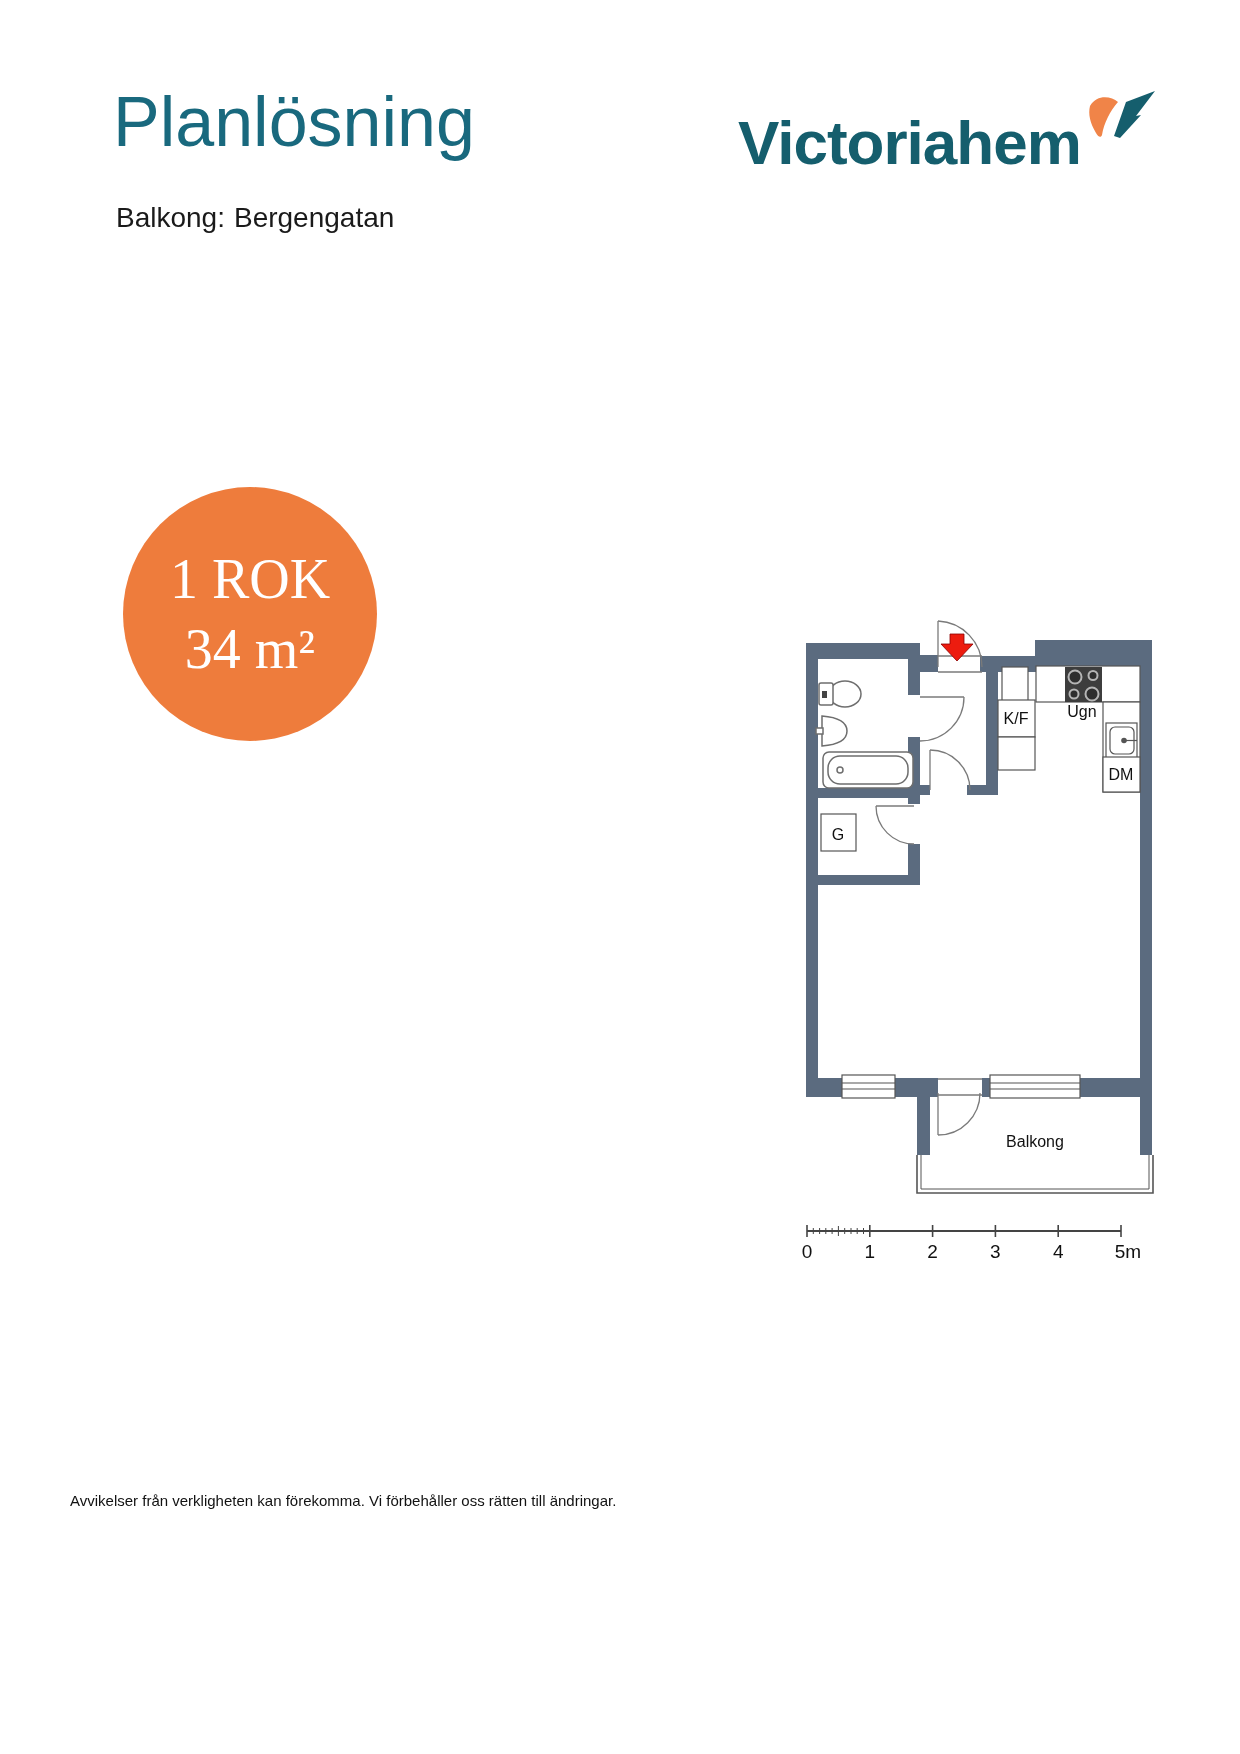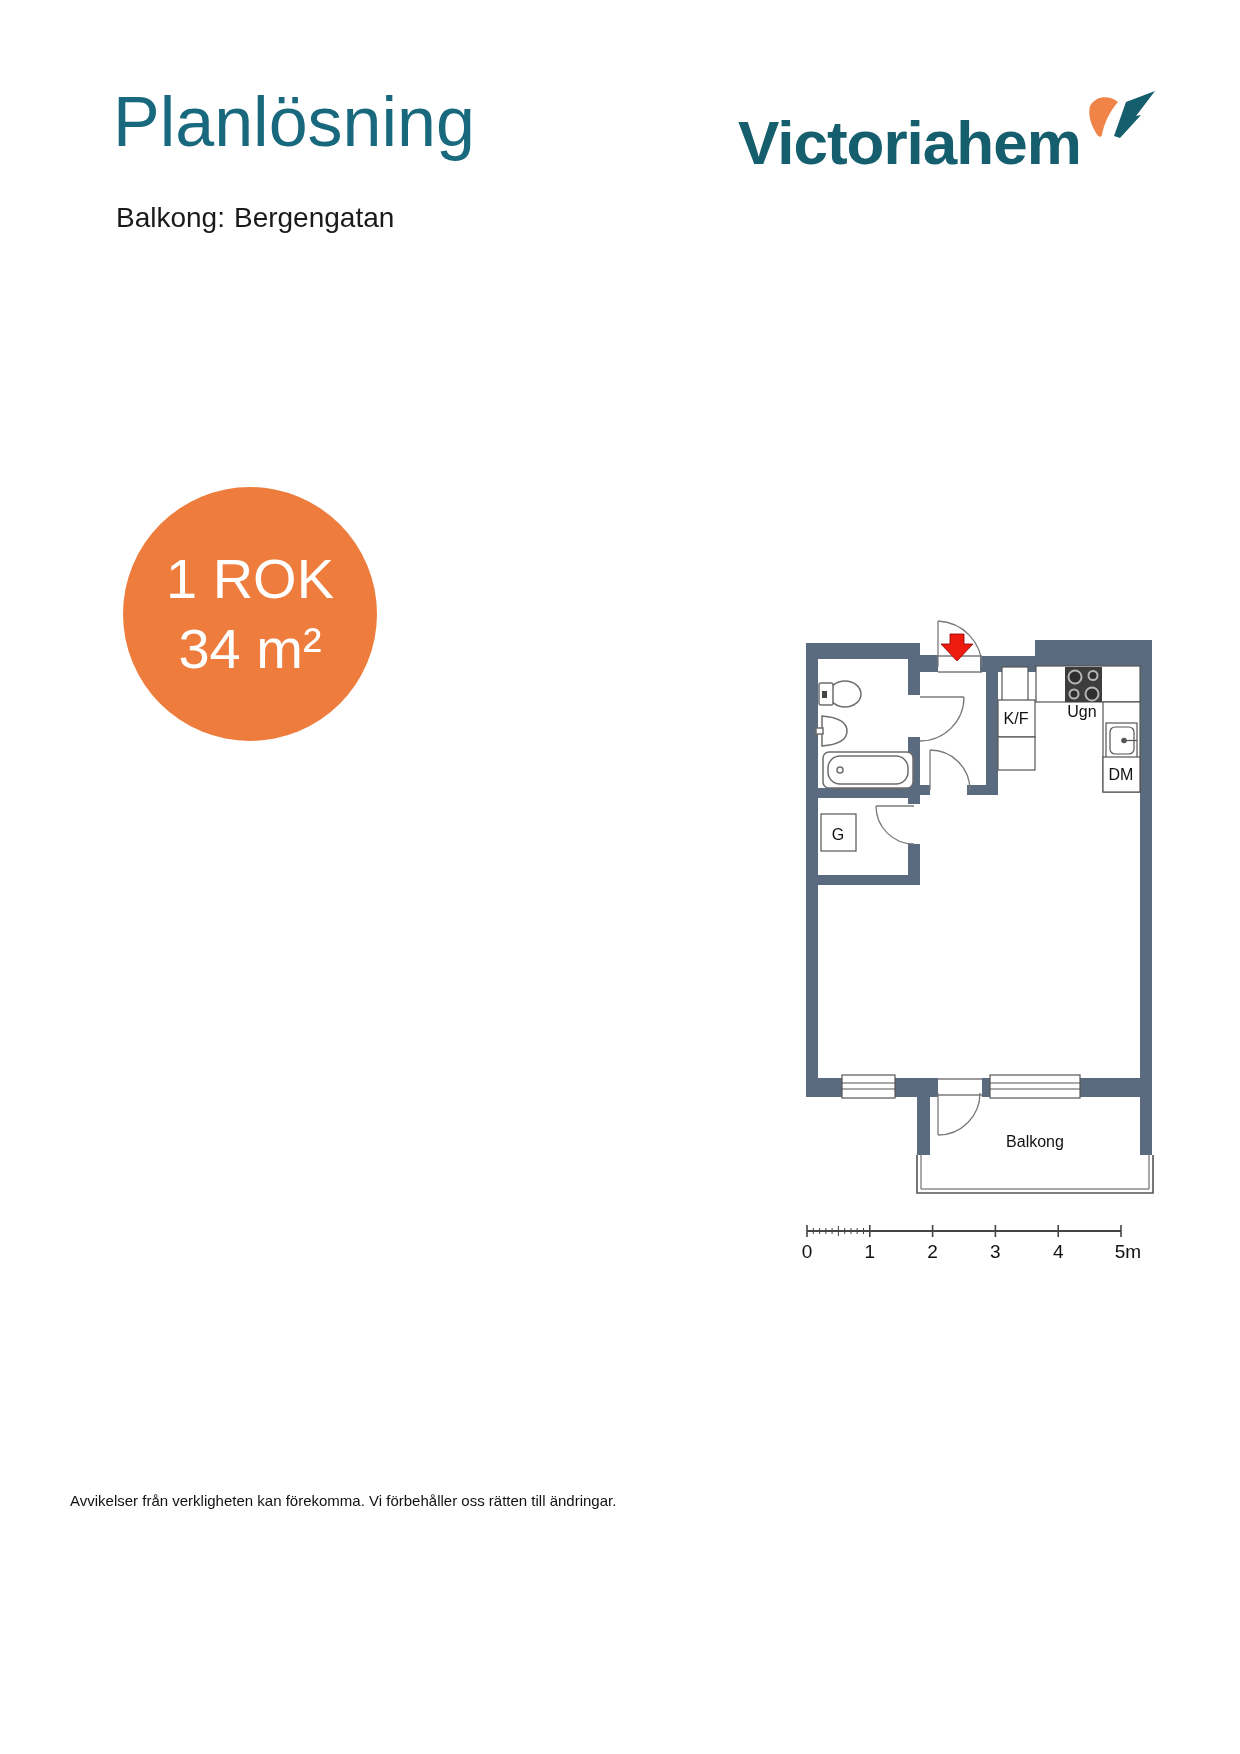--- a/index.html
+++ b/index.html
@@ -27,21 +27,21 @@
   .logo{position:absolute;left:738px;top:104px;width:430px;height:90px;margin-top:8px;}
   .logo-text{
     font-size:62px;font-weight:bold;letter-spacing:-1px;
     color:var(--logo-teal);line-height:1;
   }
   .logo-icon{position:absolute;left:348px;top:-22px;width:72px;height:56px;}
   .area-badge{
     position:absolute;left:123px;top:487px;width:254px;height:254px;
     border-radius:50%;background:var(--accent-orange);color:#fff;
     display:flex;flex-direction:column;justify-content:center;
-    font-size:56px;line-height:1.25;text-align:center;
+    font-size:56px;line-height:1.25;text-align:center;font-family:Liberation Serif, serif;
   }
   .plan-wrap{position:absolute;left:795px;top:560px;width:370px;height:710px;}
   .wall rect{fill:var(--wall-slate);}
   .door path,.door line{fill:none;stroke:#7a7a7a;stroke-width:1.3px;}
   .fixture{fill:#fff;stroke:#6e6e6e;stroke-width:1.5px;}
   .counter{fill:#fff;stroke:#555;stroke-width:1.2px;}
   .thinline{stroke:#555;stroke-width:1.2px;fill:none;}
   .railing{fill:none;stroke:#555;}
   .plan-label{font-family:"Liberation Sans",sans-serif;font-size:16px;fill:#111;}
   .scale-label{font-family:"Liberation Sans",sans-serif;font-size:19px;fill:#111;}

